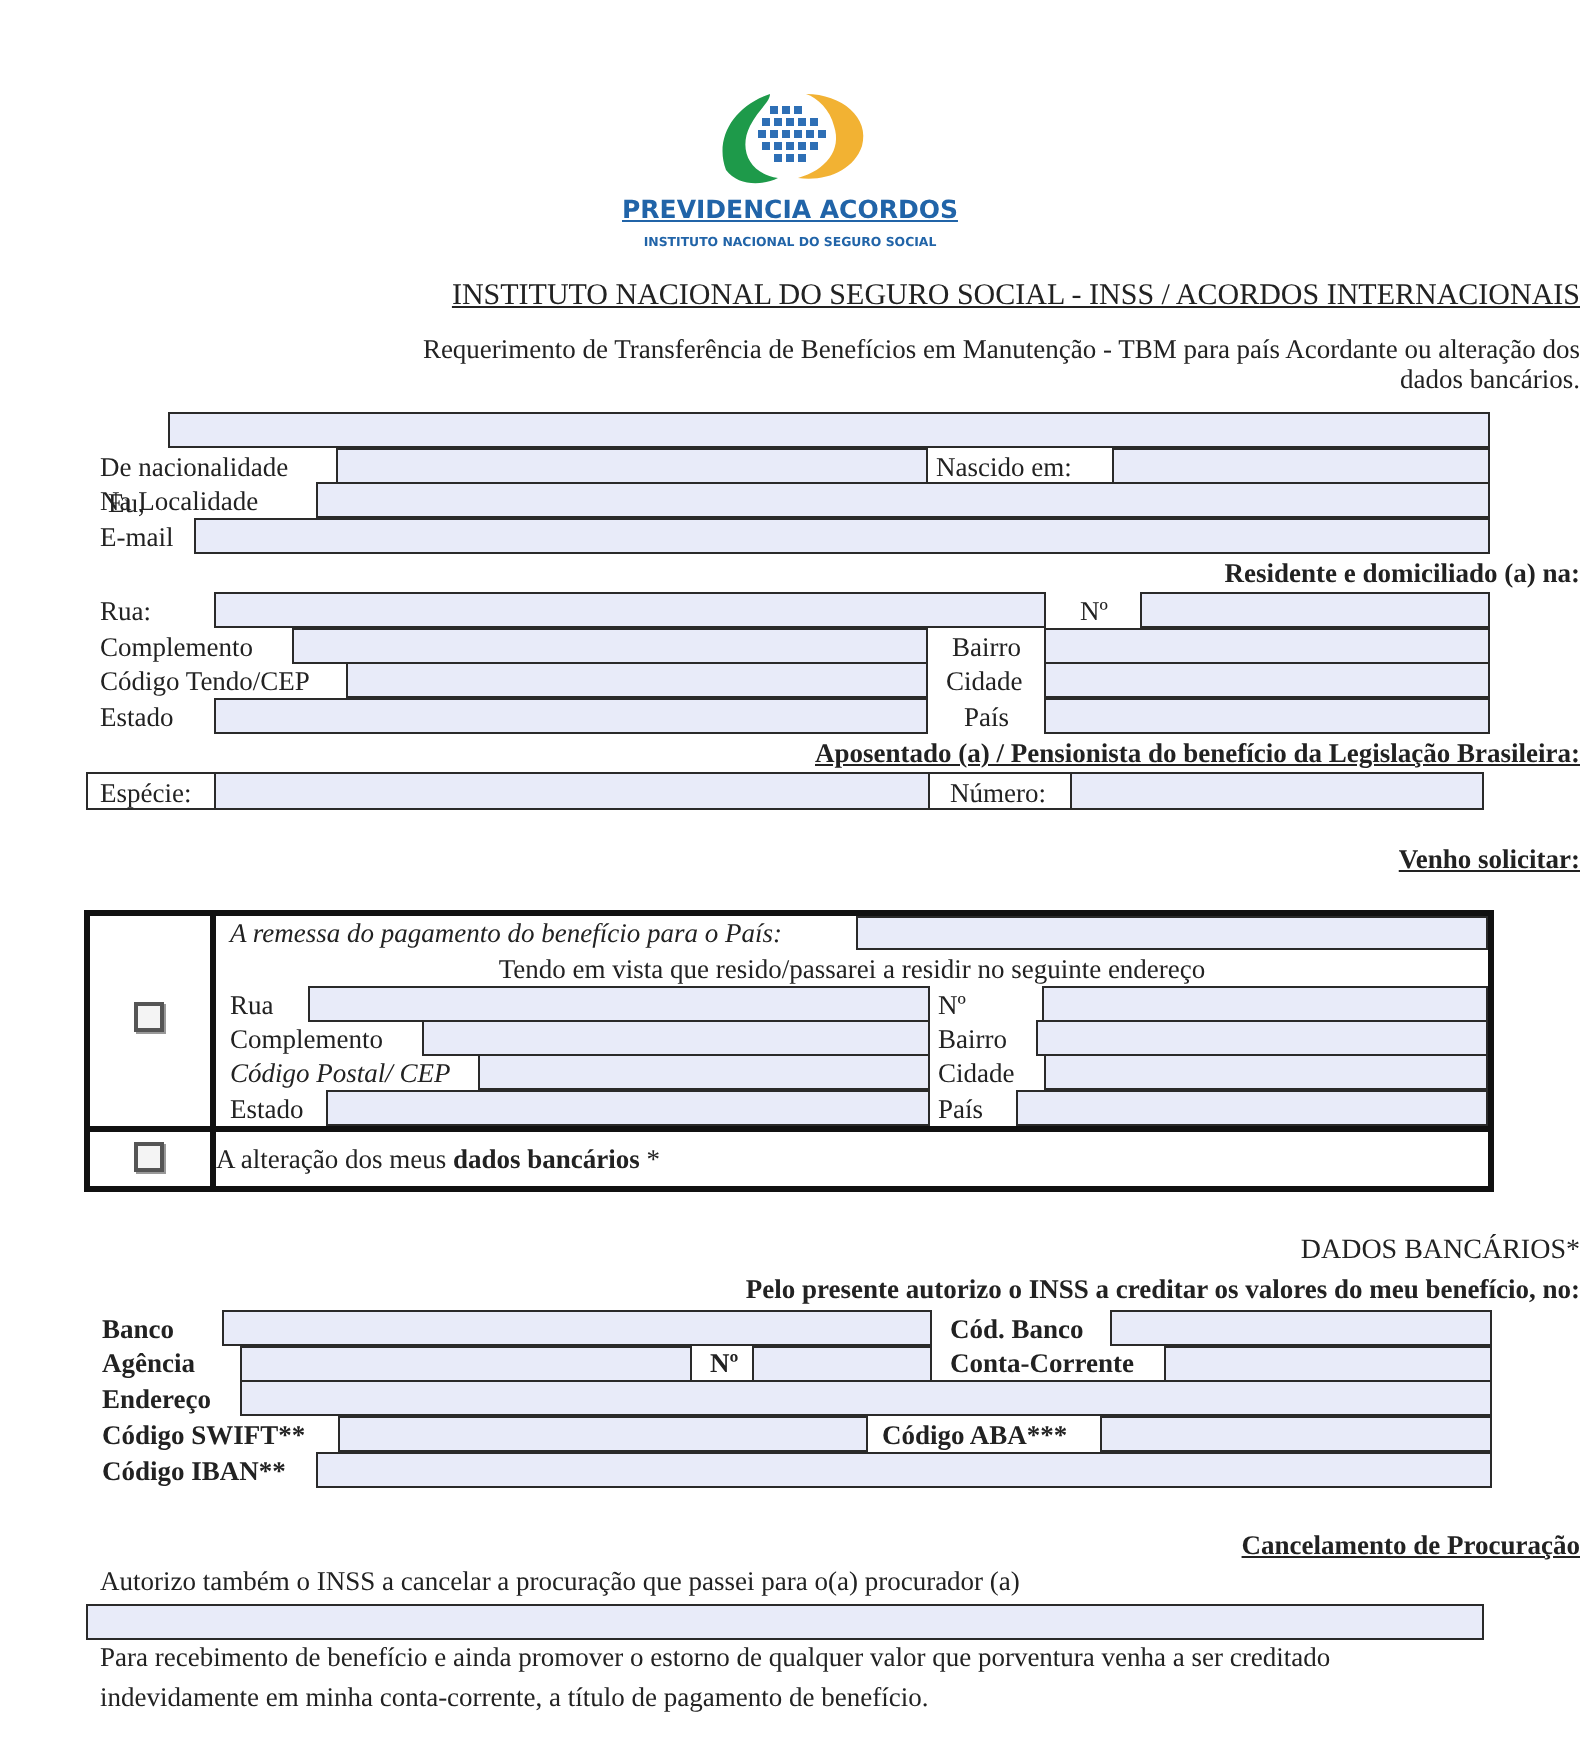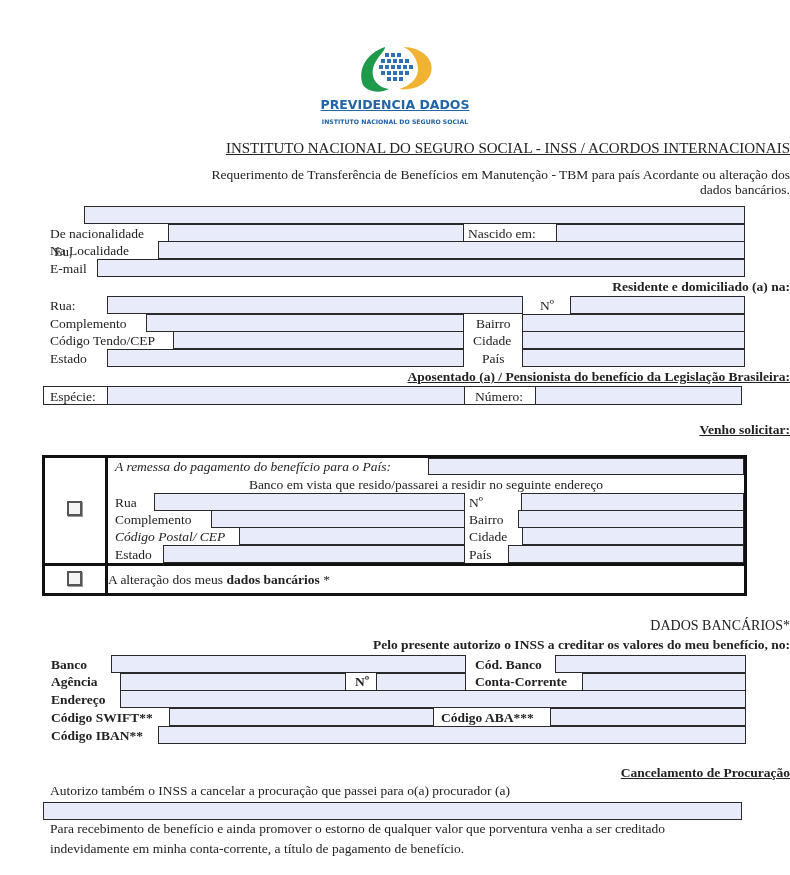--- a/index.html
+++ b/index.html
@@ -41,21 +41,21 @@
         <rect x="32" y="28" width="4" height="4"></rect>
         <rect x="38" y="28" width="4" height="4"></rect>
         <rect x="44" y="28" width="4" height="4"></rect>
         <rect x="50" y="28" width="4" height="4"></rect>
       <rect x="32" y="34" width="4" height="4"></rect>
         <rect x="38" y="34" width="4" height="4"></rect>
         <rect x="44" y="34" width="4" height="4"></rect>
     </g>
   </svg>
 </div>
-<div class="logo-t1">PREVIDENCIA DADOS</div>
+<div class="logo-t1">PREVIDENCIA ACORDOS</div>
 <div class="logo-t2">INSTITUTO NACIONAL DO SEGURO SOCIAL</div>
 
 <div class="center u" style="top:140px;font-size:15px;">INSTITUTO NACIONAL DO SEGURO SOCIAL - INSS / ACORDOS INTERNACIONAIS</div>
 <div class="center" style="top:167px;">Requerimento de Transferência de Benefícios em Manutenção - TBM para país Acordante ou alteração dos</div>
 <div class="center" style="top:182px;">dados bancários.</div>
 
 <div class="lbl" style="left:54px;top:208px;margin-top:36px;">Eu,</div>
 <div class="fld" style="left:84px;top:206px;width:661px;height:18px;"></div>
 <div class="lbl" style="left:50px;top:226px;">De nacionalidade</div>
 <div class="fld" style="left:168px;top:224px;width:296px;height:18px;"></div>
@@ -92,21 +92,21 @@
 <div class="fld" style="left:535px;top:386px;width:207px;height:19px;"></div>
 
 <div class="center b u" style="top:422px;">Venho solicitar:</div>
 
 <div class="box" style="left:42px;top:455px;width:705px;height:111px;"></div>
 <div class="abs" style="left:105px;top:455px;width:3px;height:111px;background:#111;"></div>
 <div class="chk" style="left:67px;top:501px;"></div>
 
 <div class="lbl" style="left:115px;top:459px;font-style:italic;">A remessa do pagamento do benefício para o País:</div>
 <div class="fld" style="left:428px;top:458px;width:316px;height:17px;"></div>
-<div class="abs" style="left:108px;top:477px;width:636px;text-align:center;white-space:nowrap;line-height:16px;">Banco em vista que resido/passarei a residir no seguinte endereço</div>
+<div class="abs" style="left:108px;top:477px;width:636px;text-align:center;white-space:nowrap;line-height:16px;">Tendo em vista que resido/passarei a residir no seguinte endereço</div>
 <div class="lbl" style="left:115px;top:495px;">Rua</div>
 <div class="fld" style="left:154px;top:493px;width:311px;height:18px;"></div>
 <div class="lbl" style="left:469px;top:495px;">Nº</div>
 <div class="fld" style="left:521px;top:493px;width:223px;height:18px;"></div>
 <div class="lbl" style="left:115px;top:512px;">Complemento</div>
 <div class="fld" style="left:211px;top:510px;width:254px;height:18px;"></div>
 <div class="lbl" style="left:469px;top:512px;">Bairro</div>
 <div class="fld" style="left:518px;top:510px;width:226px;height:18px;"></div>
 <div class="lbl" style="left:115px;top:529px;font-style:italic;">Código Postal/ CEP</div>
 <div class="fld" style="left:239px;top:527px;width:226px;height:18px;"></div>

